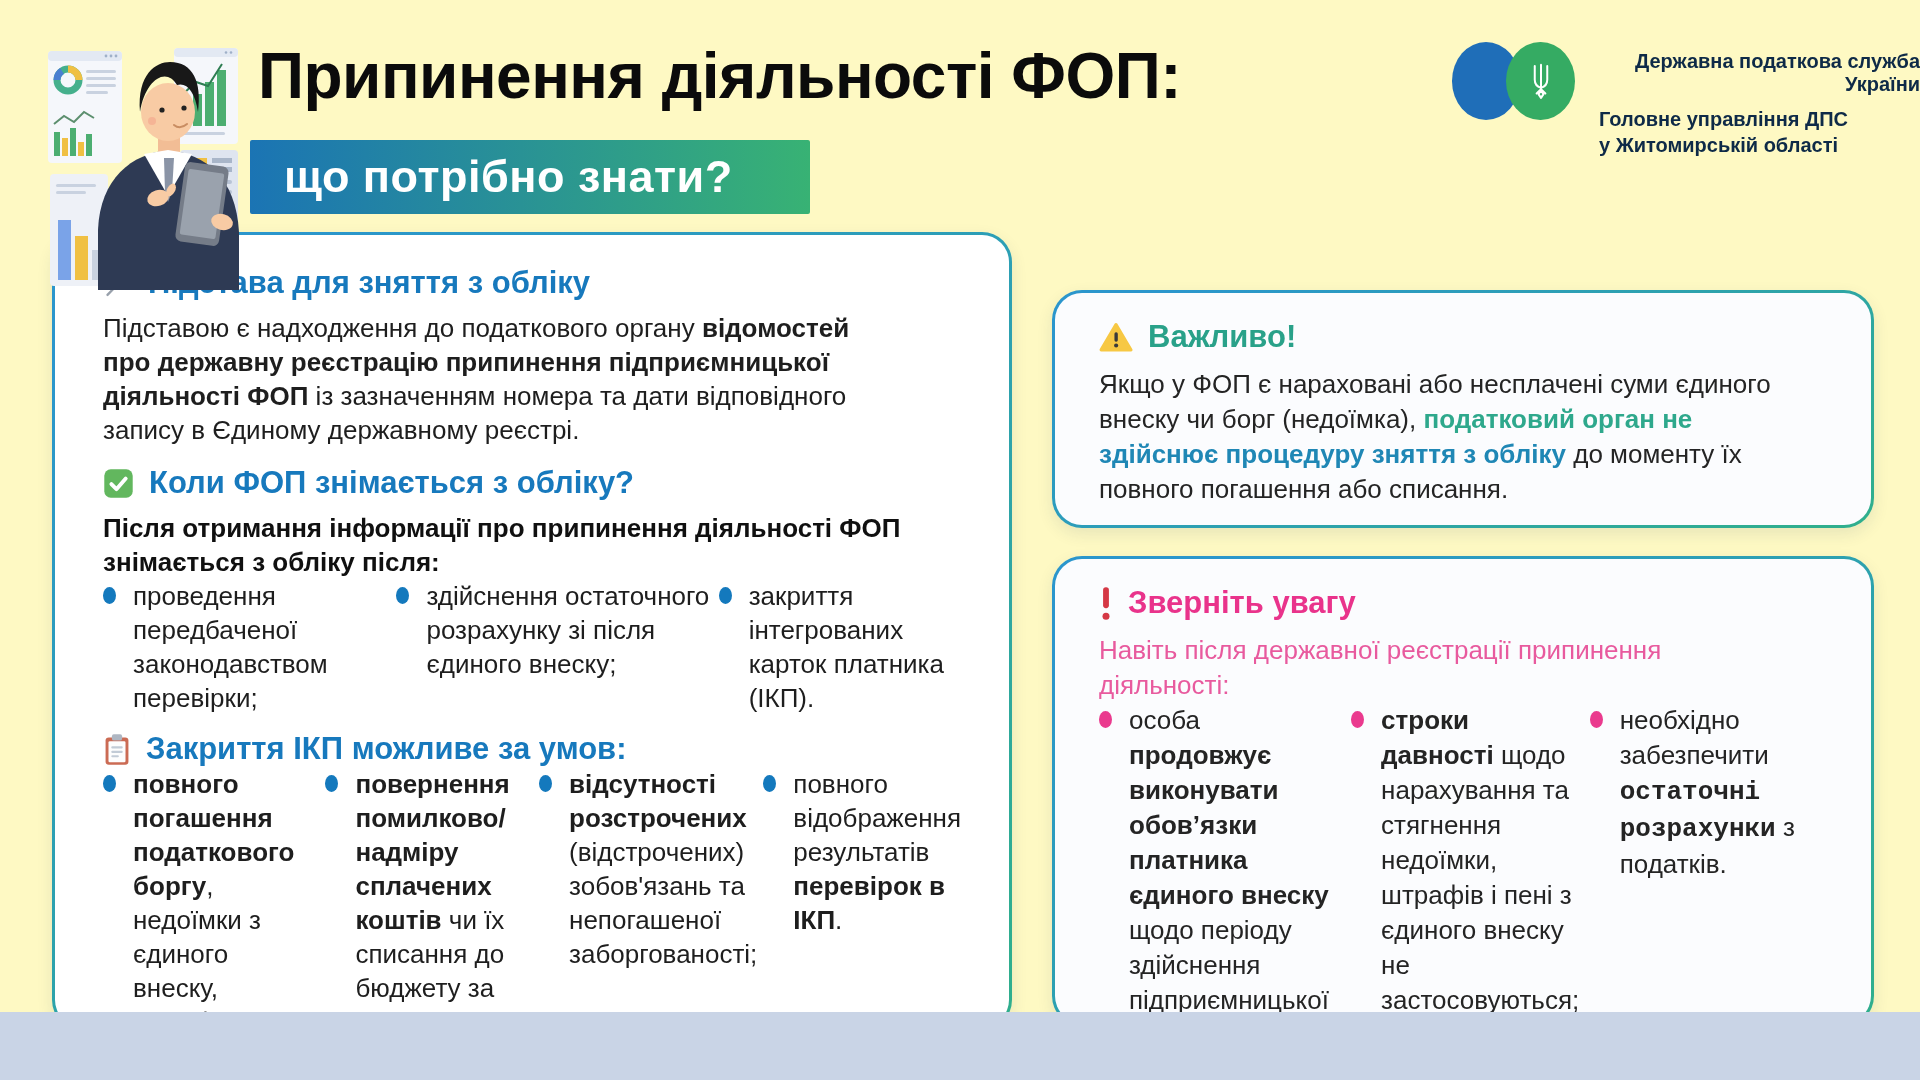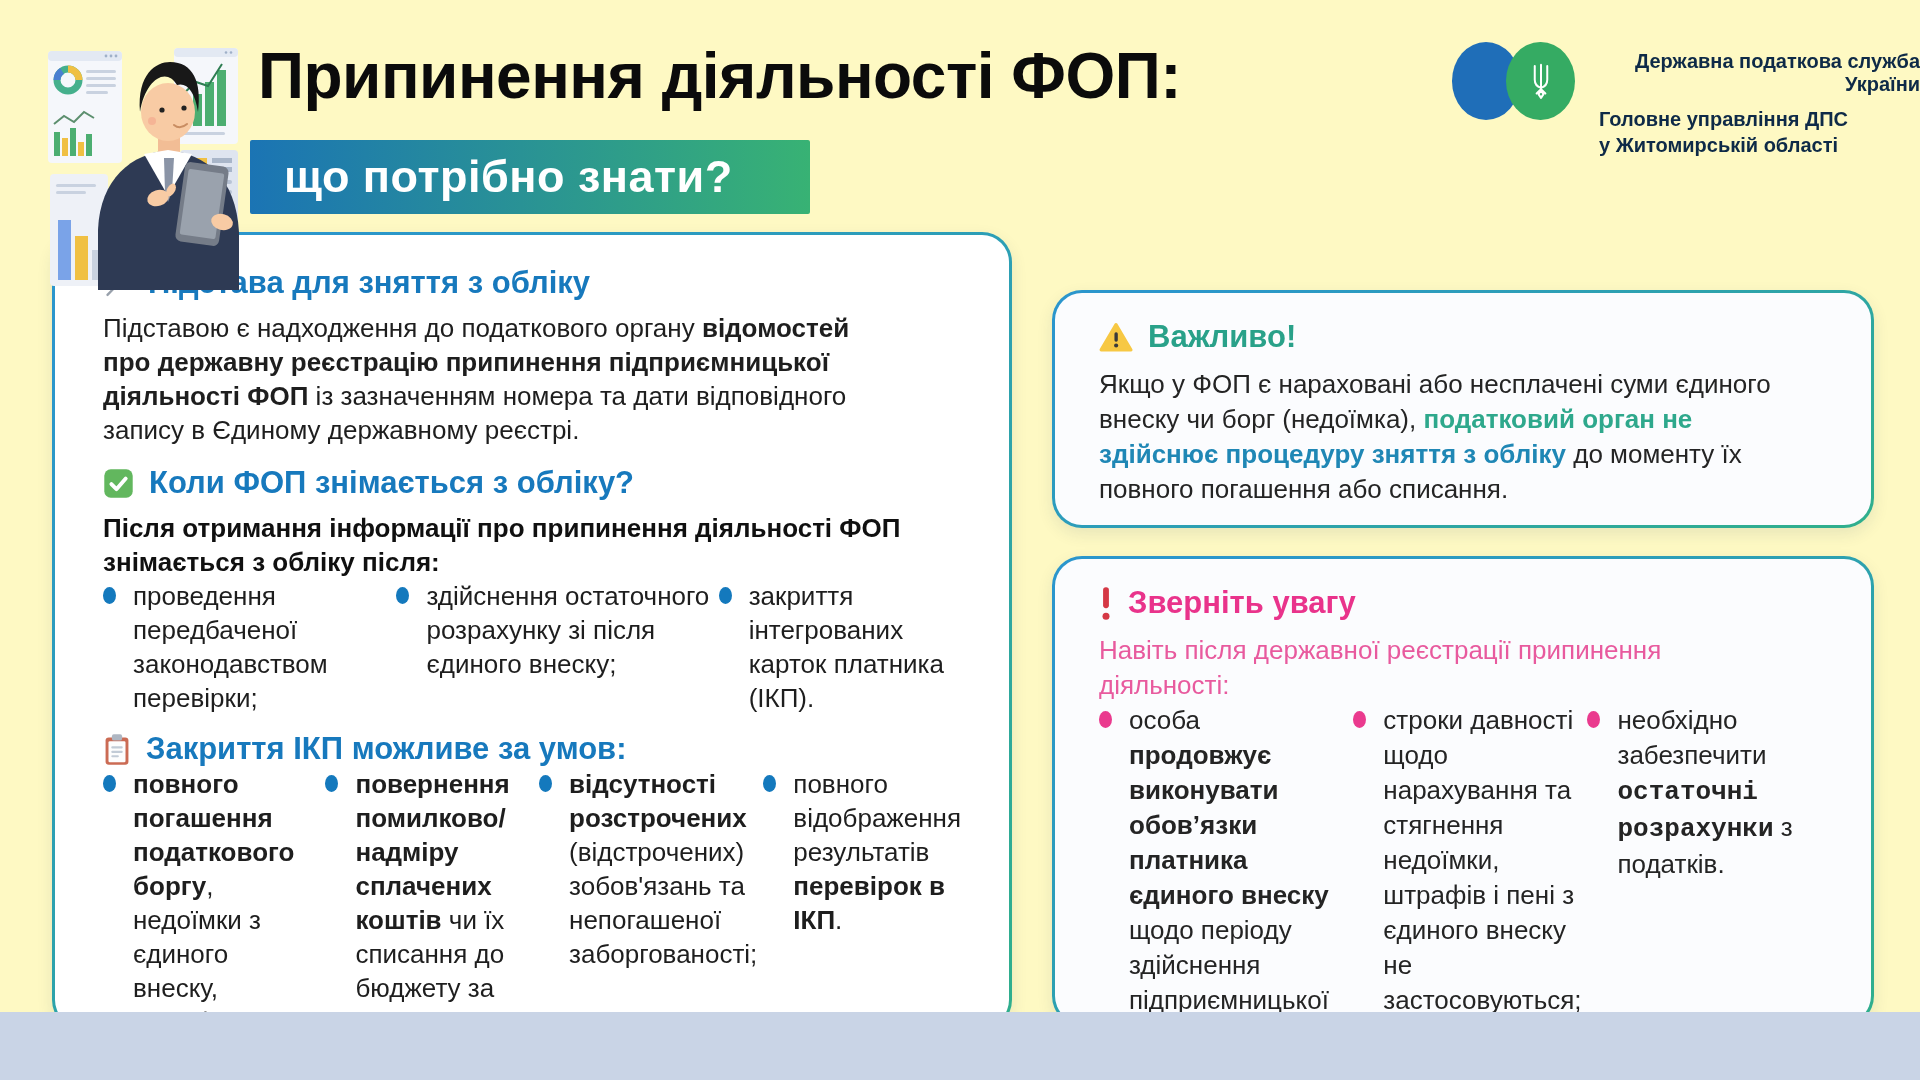--- a/index.html
+++ b/index.html
@@ -268,21 +268,21 @@
 діяльності:</p>
       <ul class="blist pink-l mt12">
         <li>
           <span class="dot"></span>
           <span class="rbody rich"><span>особа </span><span style="font-weight: 800;">продовжує виконувати обов’язки платника
 єдиного внеску</span><span> щодо періоду здійснення
 підприємницької діяльності;</span></span>
         </li>
         <li>
           <span class="dot"></span>
-          <span class="rbody rich"><span style="font-weight: 400;">строки давності</span><span> щодо нарахування та стягнення
+          <span class="rbody rich"><span style="font-weight: 700;">строки давності</span><span> щодо нарахування та стягнення
 недоїмки, штрафів і пені з єдиного внеску не
 застосовуються;</span></span>
         </li>
         <li>
           <span class="dot"></span>
           <span class="rbody rich"><span>необхідно забезпечити </span><span style="font-weight: 800; font-family: Liberation Mono, monospace;">остаточні розрахунки</span><span> з
 податків.</span></span>
         </li>
       </ul>
     </div>

